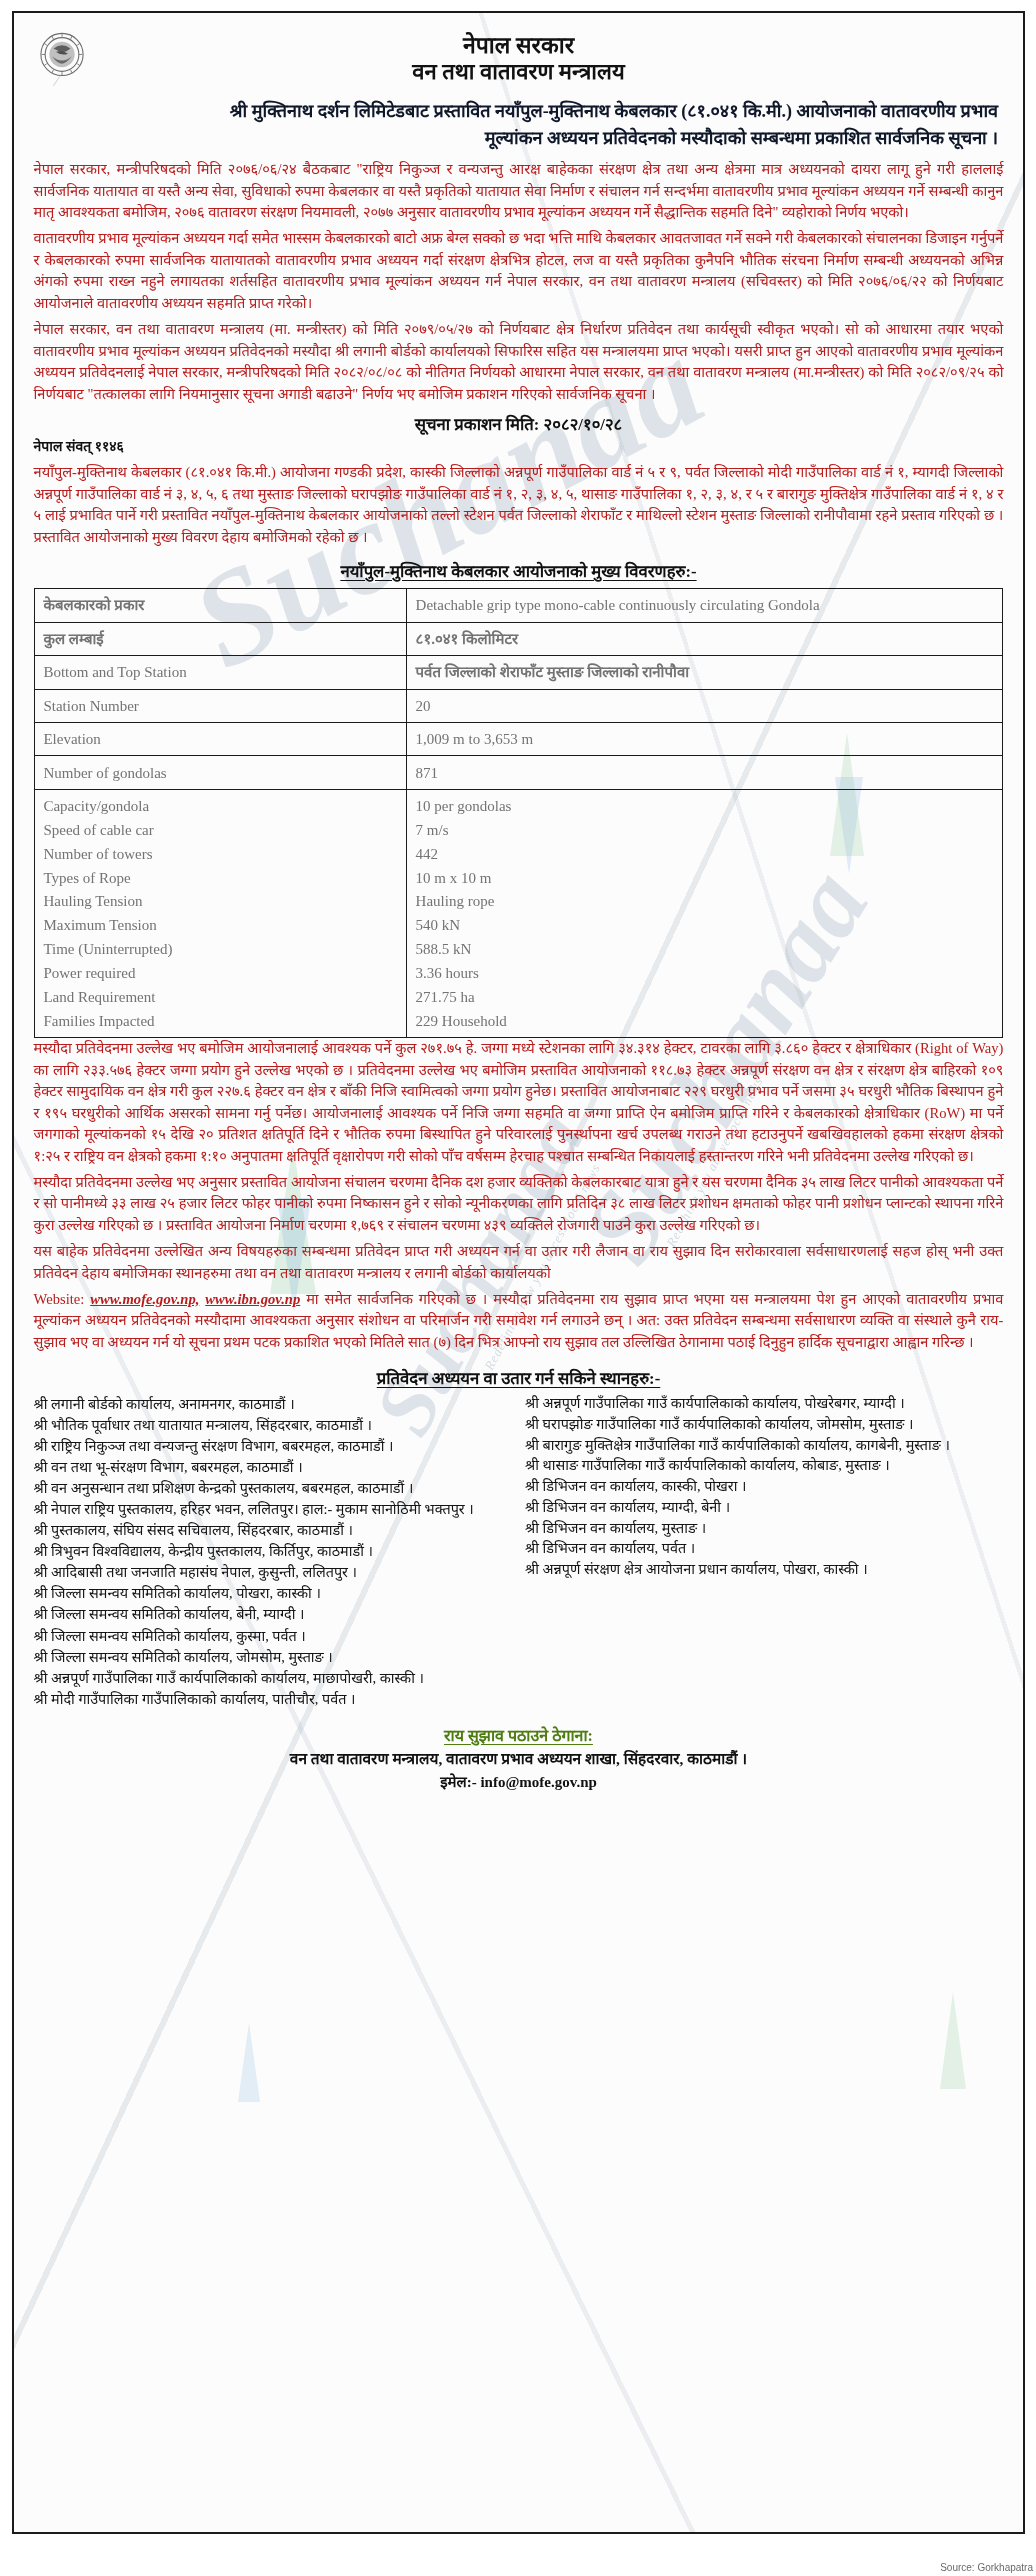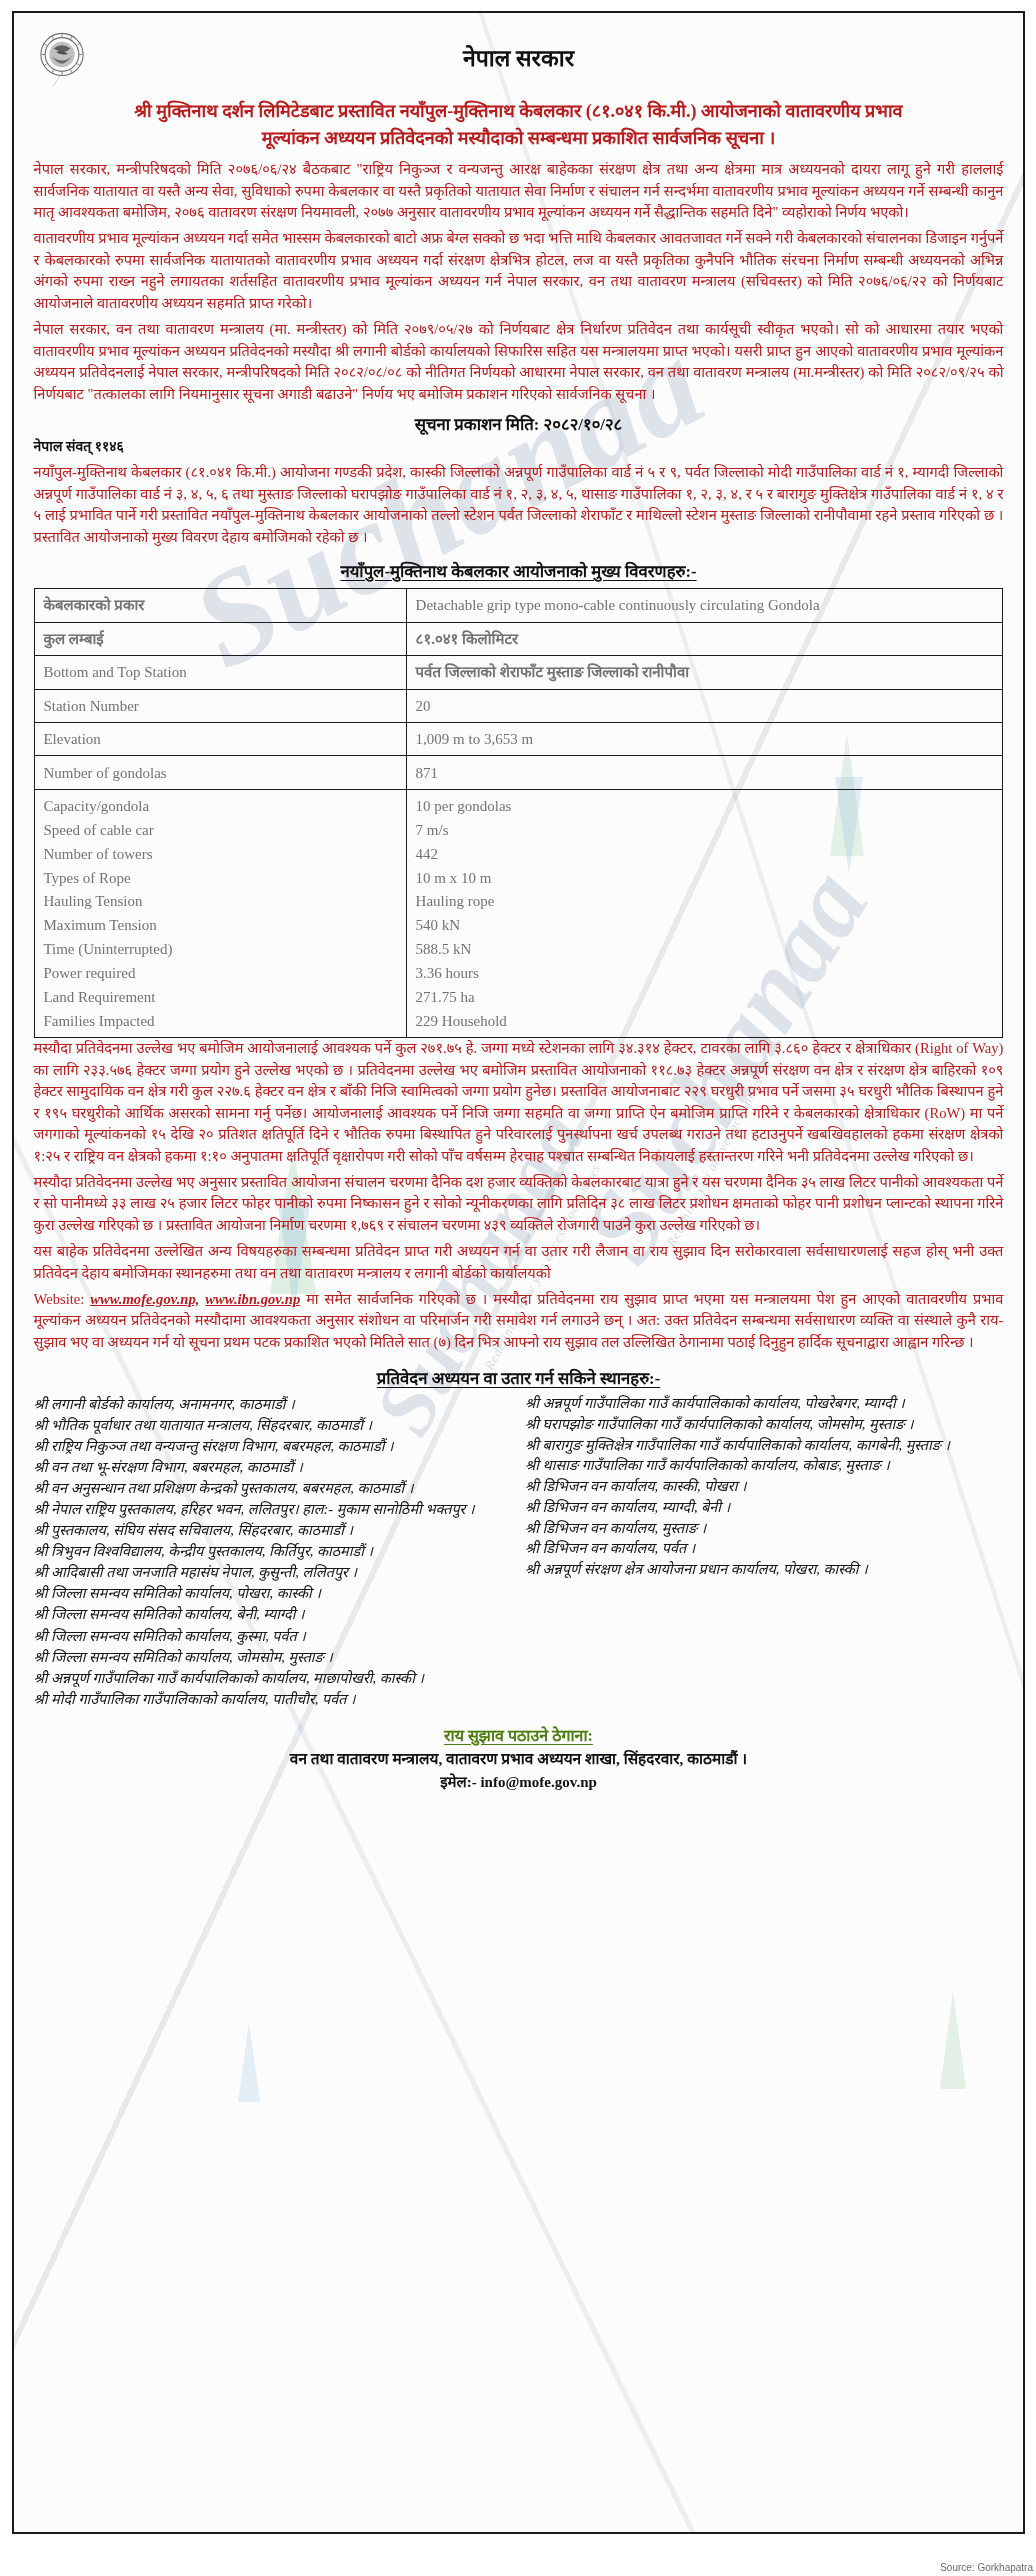--- a/index.html
+++ b/index.html
@@ -60,22 +60,22 @@
 
   .content{position:relative;z-index:2;}
 
   .masthead{display:flex;align-items:center;position:relative;min-height:68px;}
   .emblem{position:absolute;left:1.8px;top:3.5px;width:54px;height:58px;}
   .gov-lines{text-align:center;width:100%;}
   .gov1{font-size:23px;font-weight:700;line-height:1.18;color:#111;}
   .gov2{font-size:22px;font-weight:700;line-height:1.2;color:#111;}
 
   .doc-title{
-    text-align:center;font-size:18px;font-weight:700;line-height:1.5;
-    color:#b91c1c;margin:5.3px 0 7px 0;padding:0 5.3px;
+    text-align:right;font-size:18px;font-weight:700;line-height:1.5;
+    color:#0f172a;margin:5.3px 0 7px 0;padding:0 5.3px;
   }
 
   p.body{
     font-size:14.6px;line-height:1.48;color:#b91c1c;margin:0 0 4.4px 0;
     text-align:justify;text-justify:inter-word;
   }
 
   .pub-date{text-align:center;font-size:16.7px;font-weight:700;margin:7px 0 0.9px 0;color:#111;}
   .pub-samvat{font-size:14px;font-weight:700;margin:0 0 7px 0;color:#111;}
 
@@ -97,21 +97,21 @@
   table.spec tr.grp-mid td{border-top:0;border-bottom:0;padding-top:1.8px;padding-bottom:1.8px;}
   table.spec tr.grp-end td{border-top:0;padding-top:1.8px;}
   .nep{font-weight:600;}
 
   .mid-para{margin-top:8.8px;}
 
   .sec-head{
     text-align:center;font-size:16.7px;font-weight:700;color:#111;
     margin:12.3px 0 5.3px 0;text-decoration:underline;text-underline-offset:2.6px;
   }
-  .loc-wrap{display:flex;gap:13px;align-items:flex-start;font-style:italic;}
+  .loc-wrap{display:flex;gap:13px;align-items:flex-start;}
   .loc-col{flex:1;}
   .loc-col .li{
     font-size:14.4px;line-height:1.40;color:#141414;margin:0 0 0.9px 0;
   }
   .loc-col.right .li{line-height:1.38;}
 
   .addr-head{
     text-align:center;font-size:16px;font-weight:700;margin:14px 0 1.8px 0;color:#4d7c0f;
     text-decoration:underline;text-underline-offset:2.6px;
   }
@@ -158,20 +158,21 @@
             <path d="M20 33 q12 10 24 0 q-8 9 -12 9 q-5 0 -12 -9 z" fill="#6a6a6a"></path>
             <path d="M25 28 q7 -3 14 2 q-7 3 -14 -2 z" fill="#4f4f4f"></path>
           </g>
           <g stroke="#6d6d6d" stroke-width="1" fill="none">
             <path d="M32 6 l0 4 M44 9 l-2 4 M20 9 l2 4 M53 18 l-3 2 M11 18 l3 2 M56 31 l-4 0 M8 31 l4 0 M53 44 l-3 -2 M11 44 l3 -2 M44 53 l-2 -4 M20 53 l2 -4 M32 56 l0 -4"></path>
           </g>
           <path d="M30 56 L10 86" stroke="#b9b9b9" stroke-width="0.8" fill="none"></path>
         </svg>
         <div class="gov-lines">
           <div class="gov1">नेपाल सरकार</div>
+          <div class="gov2">वन तथा वातावरण मन्त्रालय</div>
         </div>
       </div>
 
       <div class="doc-title">
         <div>श्री मुक्तिनाथ दर्शन लिमिटेडबाट प्रस्तावित नयाँपुल-मुक्तिनाथ केबलकार (८१.०४१ कि.मी.) आयोजनाको वातावरणीय प्रभाव</div>
         <div>मूल्यांकन अध्ययन प्रतिवेदनको मस्यौदाको सम्बन्धमा प्रकाशित सार्वजनिक सूचना ।</div>
       </div>
 
       <p class="body">नेपाल सरकार, मन्त्रीपरिषदको मिति २०७६/०६/२४ बैठकबाट "राष्ट्रिय निकुञ्ज र वन्यजन्तु आरक्ष बाहेकका संरक्षण क्षेत्र तथा अन्य क्षेत्रमा मात्र अध्ययनको दायरा लागू हुने गरी हाललाई सार्वजनिक यातायात वा यस्तै अन्य सेवा, सुविधाको रुपमा केबलकार वा यस्तै प्रकृतिको यातायात सेवा निर्माण र संचालन गर्न सन्दर्भमा वातावरणीय प्रभाव मूल्यांकन अध्ययन गर्ने सम्बन्धी कानुन मातृ आवश्यकता बमोजिम, २०७६ वातावरण संरक्षण नियमावली, २०७७ अनुसार वातावरणीय प्रभाव मूल्यांकन अध्ययन गर्ने सैद्धान्तिक सहमति दिने" व्यहोराको निर्णय भएको।</p>
       <p class="body">वातावरणीय प्रभाव मूल्यांकन अध्ययन गर्दा समेत भास्सम केबलकारको बाटो अफ्र बेग्ल सक्को छ भदा भत्ति माथि केबलकार आवतजावत गर्ने सक्ने गरी केबलकारको संचालनका डिजाइन गर्नुपर्ने र केबलकारको रुपमा सार्वजनिक यातायातको वातावरणीय प्रभाव अध्ययन गर्दा संरक्षण क्षेत्रभित्र होटल, लज वा यस्तै प्रकृतिका कुनैपनि भौतिक संरचना निर्माण सम्बन्धी अध्ययनको अभिन्न अंगको रुपमा राख्न नहुने लगायतका शर्तसहित वातावरणीय प्रभाव मूल्यांकन अध्ययन गर्न नेपाल सरकार, वन तथा वातावरण मन्त्रालय (सचिवस्तर) को मिति २०७६/०६/२२ को निर्णयबाट आयोजनाले वातावरणीय अध्ययन सहमति प्राप्त गरेको।</p>

